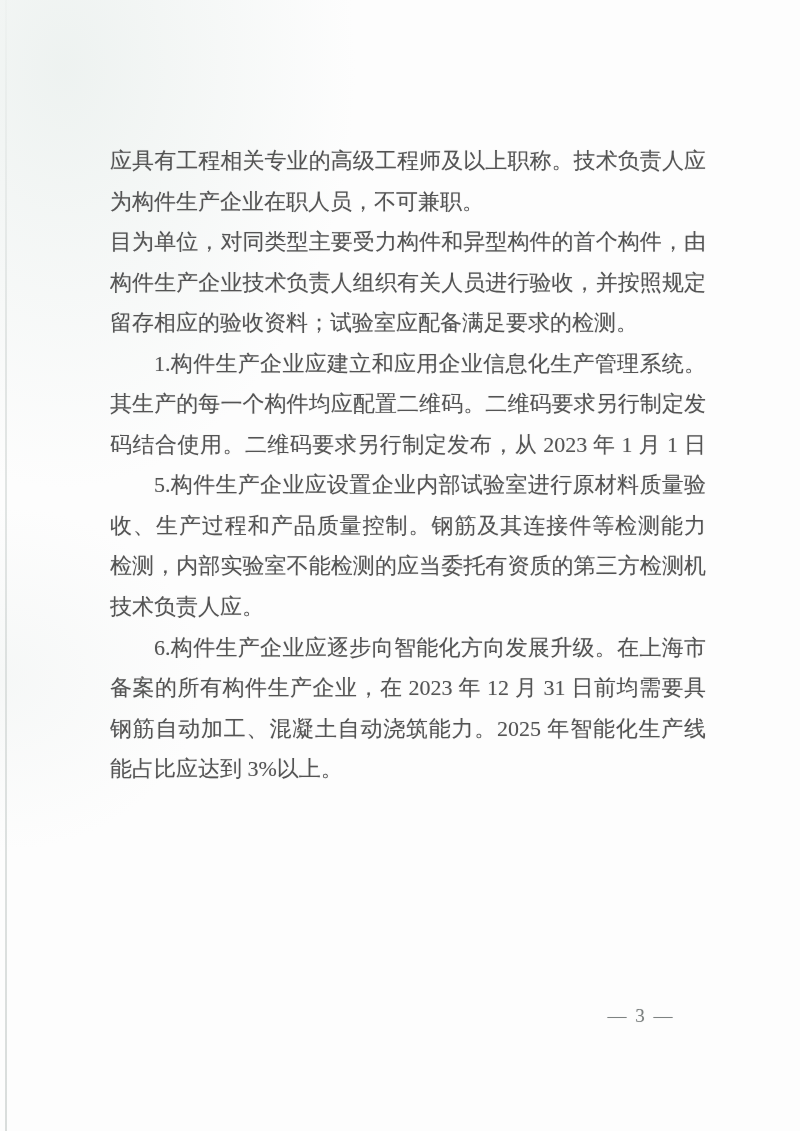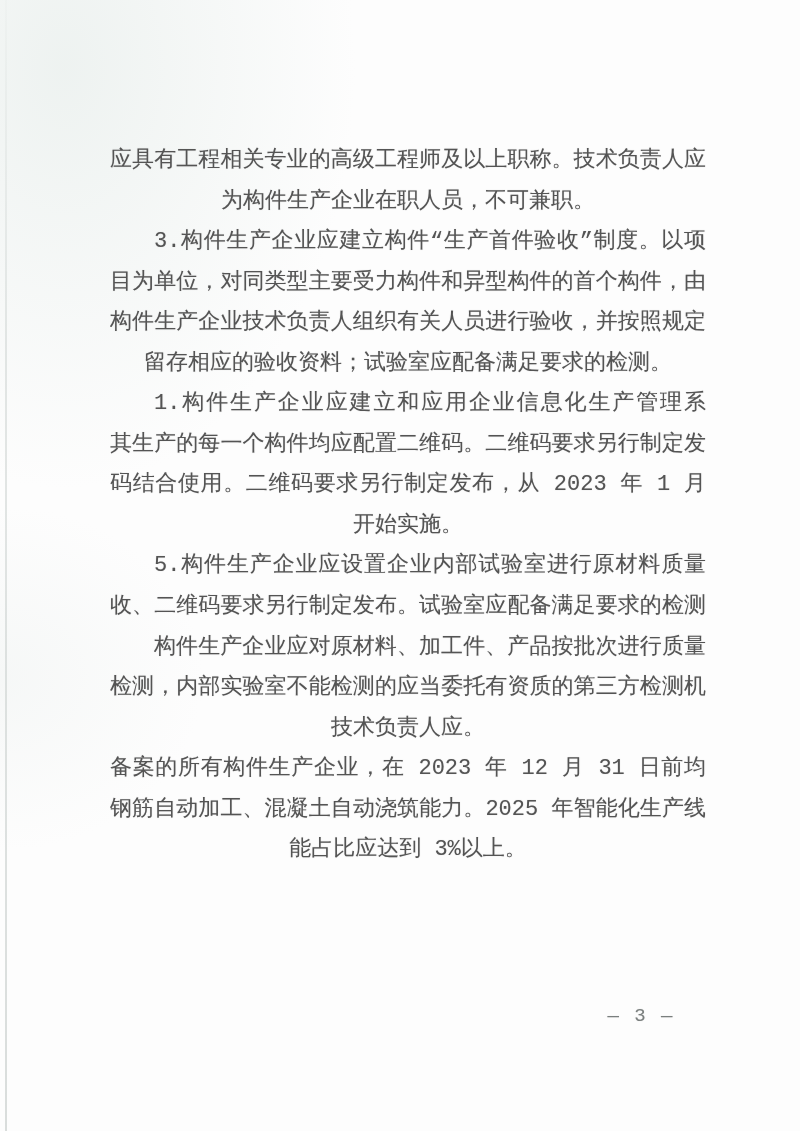--- a/index.html
+++ b/index.html
@@ -13,21 +13,20 @@
     font-family: "Liberation Serif", "DejaVu Serif", serif;
   }
   .page {
     position: relative;
     width: 800px;
     height: 1131px;
     background:
       radial-gradient(ellipse at 8% 6%, rgba(236,241,239,0.9) 0%, rgba(255,255,255,0) 28%),
       radial-gradient(ellipse at 0% 60%, rgba(240,243,242,0.55) 0%, rgba(255,255,255,0) 18%),
       #fdfdfd;
-    font-family: Liberation Mono, monospace;
   }
   
   .scan-edge {
     position: absolute;
     left: 5px;
     top: 0;
     width: 2px;
     height: 1131px;
     background: linear-gradient(to bottom,
       rgba(214,219,217,0.1) 0%,
@@ -40,21 +39,21 @@
     top: 141px;
     width: 596px;
     color: #545454;
     font-size: 22px;
     text-shadow: 0 0 1px rgba(96,96,96,0.35);
   }
   .line {
     height: 40.55px;
     line-height: 40.55px;
     white-space: nowrap;
-    text-align: center;
+    text-align: left;
   }
   .line.jl {
     white-space: normal;
     text-align: justify;
     text-align-last: justify;
     text-justify: inter-character;
     overflow: hidden;
   }
   .line.ind {
     text-indent: 44px;
@@ -74,32 +73,30 @@
 </style>
 </head>
 <body>
 
 <div class="page">
   <div class="scan-edge"></div>
 
   <main class="body-text">
     <div class="line jl">应具有工程相关专业的高级工程师及以上职称。技术负责人应</div>
     <div class="line">为构件生产企业在职人员，不可兼职。</div>
-    <div class="line ind jl">3.构件生产企业应建立构件“生产首件验收”制度。以项</div>
     <div class="line jl">目为单位，对同类型主要受力构件和异型构件的首个构件，由</div>
     <div class="line jl">构件生产企业技术负责人组织有关人员进行验收，并按照规定</div>
     <div class="line">留存相应的验收资料；试验室应配备满足要求的检测。</div>
     <div class="line ind jl">1.构件生产企业应建立和应用企业信息化生产管理系统。</div>
     <div class="line jl">其生产的每一个构件均应配置二维码。二维码要求另行制定发布</div>
     <div class="line jl">码结合使用。二维码要求另行制定发布，从 2023 年 1 月 1 日起</div>
-    <div class="line">开始实施。</div>
     <div class="line ind jl">5.构件生产企业应设置企业内部试验室进行原材料质量验</div>
-    <div class="line jl">收、二维码要求另行制定发布。试验室应配备满足要求的检测</div>
-    <div class="line ind jl">构件生产企业应对原材料、加工件、产品按批次进行质量</div>
+    <div class="line jl">收、生产过程和产品质量控制。钢筋及其连接件等检测能力</div>
     <div class="line jl">检测，内部实验室不能检测的应当委托有资质的第三方检测机</div>
     <div class="line">技术负责人应。</div>
+    <div class="line ind jl">6.构件生产企业应逐步向智能化方向发展升级。在上海市</div>
     <div class="line jl">备案的所有构件生产企业，在 2023 年 12 月 31 日前均需要具备</div>
     <div class="line jl">钢筋自动加工、混凝土自动浇筑能力。2025 年智能化生产线产</div>
     <div class="line">能占比应达到 3%以上。</div>
   </main>
 
   <div class="page-number">— 3 —</div>
 </div>
 
 </body></html>

